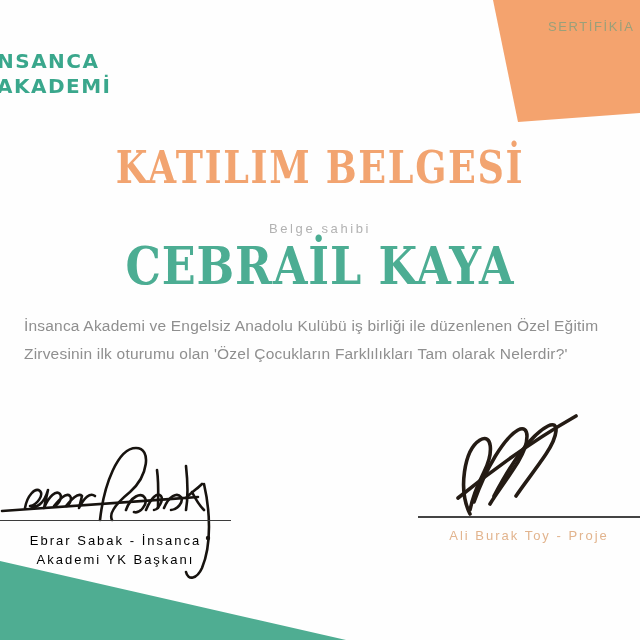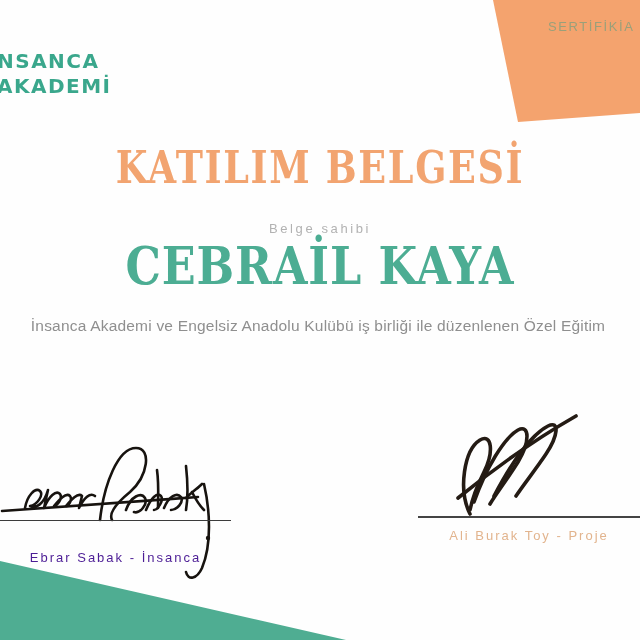--- a/index.html
+++ b/index.html
@@ -39,41 +39,41 @@
     font-size:13px; letter-spacing:2.6px; color:#b2b2b2;
   }
   .recipient {
     position:absolute; left:0; right:0; top:234px; text-align:center;
     font-family:"DejaVu Serif","Liberation Serif",serif; font-weight:bold;
     font-size:53px; letter-spacing:1px; color:#4cad93;
     transform:scaleX(.84); transform-origin:center; white-space:nowrap;
   }
 
   .body-text {
-    position:absolute; left:16px; right:20px; top:312px; text-align:center;
+    position:absolute; left:24px; right:20px; top:312px; text-align:left;
     font-size:15.5px; line-height:27.5px; color:#8f8f8f; letter-spacing:.2px;
   }
 
   
   .sig-left { position:absolute; left:0; top:440px; width:231px; height:150px; }
   .sig-right { position:absolute; left:418px; top:400px; width:222px; height:170px; }
   .sig-svg { position:absolute; overflow:visible; }
   .sig-line-left {
     position:absolute; left:0; top:80px; width:231px; height:0;
     border-top:1.5px solid #3c3c3c;
   }
   .sig-line-right {
     position:absolute; left:0; top:116px; width:222px; height:0;
     border-top:2px solid #444444;
   }
   .caption {
     position:absolute; left:0; right:0; text-align:center;
     font-size:13px; line-height:19px; letter-spacing:2px; font-weight:500;
   }
-  .caption-left { top:91px; color:#4c1d95;margin-top:17px; }
+  .caption-left { top:91px; color:#000000; }
   .caption-right { top:126px; color:#e2b48e; }
 
   
   .corner-triangle {
     position:absolute; left:0; top:561px; width:346px; height:79px;
     background:#4fad92;
     clip-path:polygon(0 0, 100% 100%, 0 100%);
   }
 </style>
 </head>
@@ -89,20 +89,21 @@
     <div>NSANCA</div>
     <div>AKADEMİ</div>
   </div>
 
   <div class="title">KATILIM BELGESİ</div>
   <div class="subtitle">Belge sahibi</div>
   <div class="recipient">CEBRAİL KAYA</div>
 
   <div class="body-text">
     <div>İnsanca Akademi ve Engelsiz Anadolu Kulübü iş birliği ile düzenlenen Özel Eğitim</div>
+    <div>Zirvesinin ilk oturumu olan 'Özel Çocukların Farklılıkları Tam olarak Nelerdir?'</div>
   </div>
 
   <div class="sig-left">
     <svg class="sig-svg" style="left:0; top:0;" width="240" height="150" viewBox="0 0 240 150">
       <g fill="none" stroke="#17130f" stroke-width="2.6" stroke-linecap="round" stroke-linejoin="round">
         <path d="M2,71 C60,67 130,62 198,57"></path>
         <path d="M25,68 C27,56 35,47 40,51 C44,55 37,65 30,66 C36,69 44,64 48,50 L44,68
                  C49,56 56,50 60,54 C63,58 57,66 54,66 C59,60 66,52 70,56 C73,60 68,66 66,66
                  C71,60 78,52 82,56 L79,68 C84,58 90,52 95,56"></path>
         <path d="M100,80 C104,44 118,8 136,8 C152,8 148,36 130,52 C119,61 108,72 112,80"></path>
@@ -111,20 +112,21 @@
         <path d="M157,30 C159,44 158,58 158,68"></path>
         <path d="M164,68 C169,56 177,52 181,57 C184,62 177,70 171,70"></path>
         <path d="M186,26 C188,44 188,58 186,70 M186,58 C192,52 198,48 202,44 M192,52 C196,60 200,66 204,70"></path>
         <path d="M204,44 C210,70 212,104 202,128 C197,139 188,141 186,132"></path>
         <circle cx="208" cy="98" r="2.2" fill="#17130f" stroke="none"></circle>
       </g>
     </svg>
     <div class="sig-line-left"></div>
     <div class="caption caption-left">
       <div>Ebrar Sabak - İnsanca</div>
+      <div>Akademi YK Başkanı</div>
     </div>
   </div>
 
   <div class="sig-right">
     <svg class="sig-svg" style="left:10px; top:0;" width="200" height="125" viewBox="0 0 200 125">
       <g fill="none" stroke="#241b14" stroke-width="3.6" stroke-linecap="round" stroke-linejoin="round">
         <path d="M42,114 C30,90 36,50 52,40 C64,33 66,52 56,72 C50,84 44,100 42,110"></path>
         <path d="M46,102 C58,68 76,38 90,30 C102,24 102,42 90,62 C80,78 68,94 62,104"></path>
         <path d="M66,96 C84,62 104,34 120,26 C132,20 130,36 118,54 C108,69 96,84 88,96"></path>
         <path d="M30,98 C62,72 106,40 148,16"></path>

